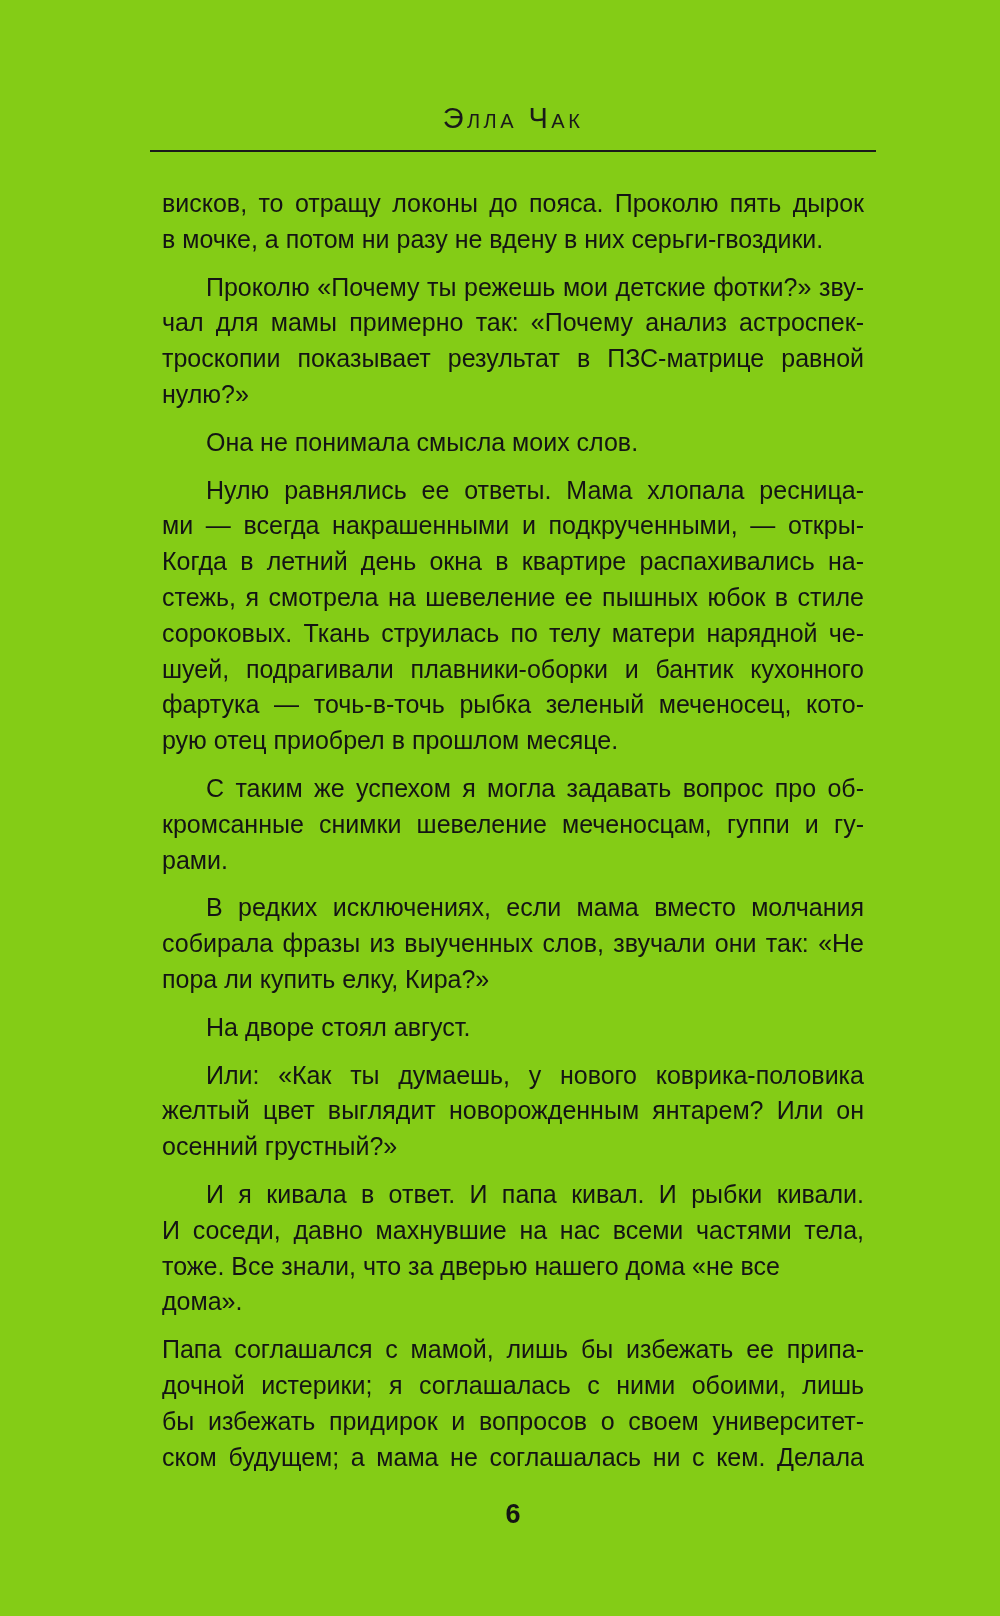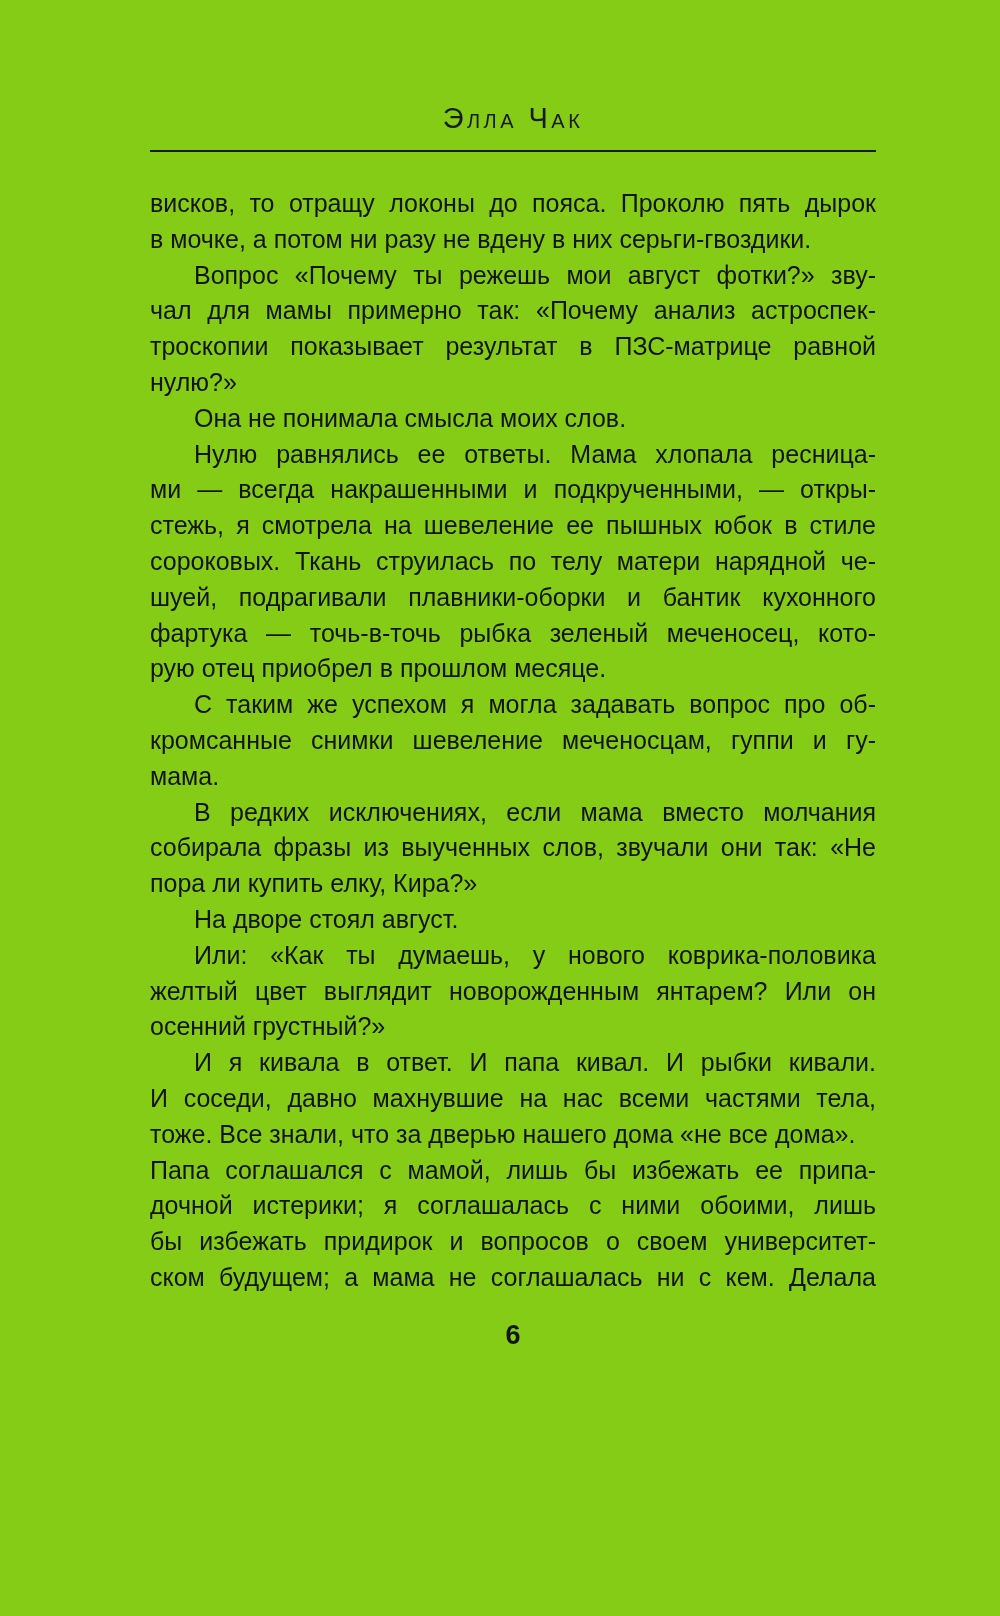--- a/index.html
+++ b/index.html
@@ -36,21 +36,21 @@
     border: none;
     border-bottom: 2px solid #1a1a1a;
     height: 0;
   }
   .page-text {
     margin-top: 34px;
     font-size: 25px;
     line-height: 35.8px;
     color: #141414;
   }
-  .para { margin: 0; }
+  .para { margin: 12px; }
   .line {
     text-align: left;
     white-space: normal;
   }
   .line.just {
     text-align: justify;
     text-align-last: justify;
   }
   .line.indent {
     padding-left: 44px;
@@ -72,41 +72,42 @@
     <div class="running-header">Элла Чак</div>
 
     <div class="header-rule"></div>
 
     <div class="page-text">
         <div class="para">
           <div class="line just">висков, то отращу локоны до пояса. Проколю пять дырок</div>
           <div class="line">в мочке, а потом ни разу не вдену в них серьги-гвоздики.</div>
         </div>
         <div class="para">
-          <div class="line just indent">Вопрос «Почему ты режешь мои август фотки?» зву-</div>
+          <div class="line just indent">Проколю «Почему ты режешь мои детские фотки?» зву-</div>
           <div class="line just">чал для мамы примерно так: «Почему анализ астроспек-</div>
           <div class="line just">троскопии показывает результат в ПЗС-матрице равной</div>
           <div class="line">нулю?»</div>
         </div>
         <div class="para">
           <div class="line indent">Она не понимала смысла моих слов.</div>
         </div>
         <div class="para">
           <div class="line just indent">Нулю равнялись ее ответы. Мама хлопала ресница-</div>
           <div class="line just">ми — всегда накрашенными и подкрученными, — откры-</div>
+          <div class="line just">Когда в летний день окна в квартире распахивались на-</div>
           <div class="line just">стежь, я смотрела на шевеление ее пышных юбок в стиле</div>
           <div class="line just">сороковых. Ткань струилась по телу матери нарядной че-</div>
           <div class="line just">шуей, подрагивали плавники-оборки и бантик кухонного</div>
           <div class="line just">фартука — точь-в-точь рыбка зеленый меченосец, кото-</div>
           <div class="line">рую отец приобрел в прошлом месяце.</div>
         </div>
         <div class="para">
           <div class="line just indent">С таким же успехом я могла задавать вопрос про об-</div>
           <div class="line just">кромсанные снимки шевеление меченосцам, гуппи и гу-</div>
-          <div class="line">мама.</div>
+          <div class="line">рами.</div>
         </div>
         <div class="para">
           <div class="line just indent">В редких исключениях, если мама вместо молчания</div>
           <div class="line just">собирала фразы из выученных слов, звучали они так: «Не</div>
           <div class="line">пора ли купить елку, Кира?»</div>
         </div>
         <div class="para">
           <div class="line indent">На дворе стоял август.</div>
         </div>
         <div class="para">

